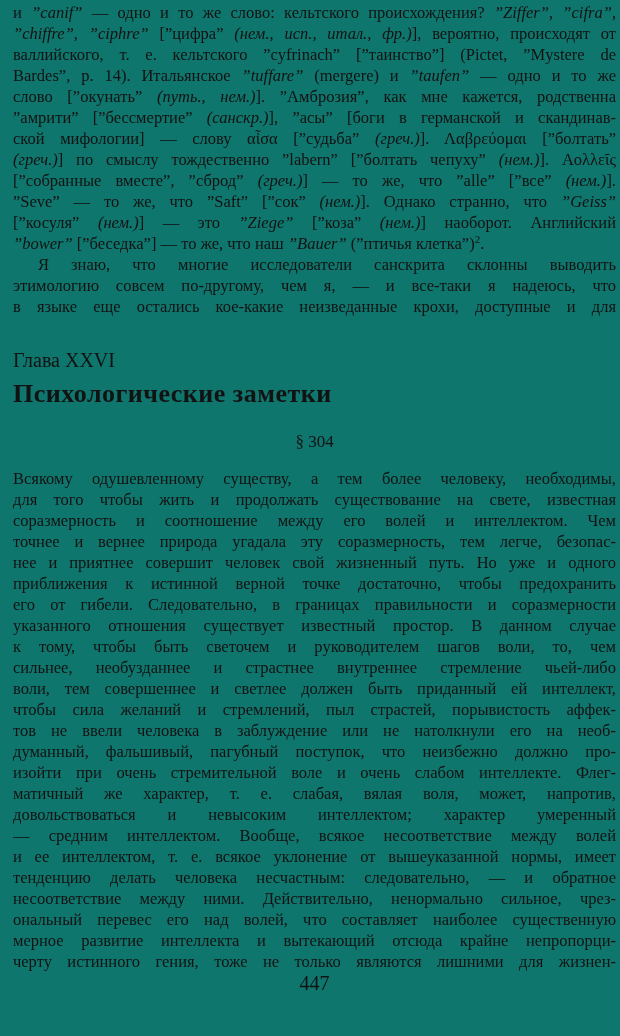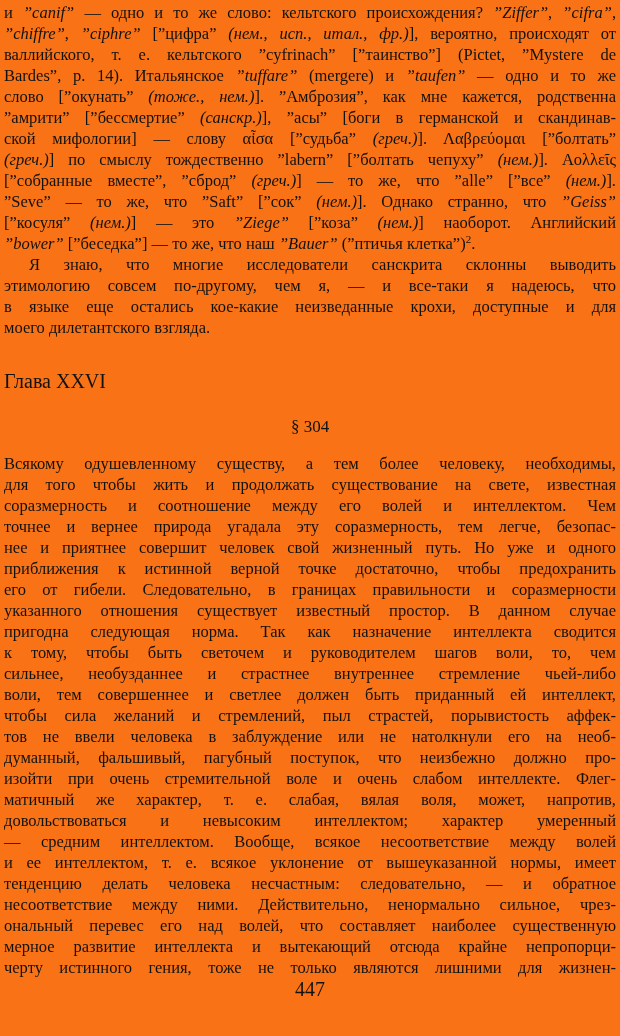--- a/index.html
+++ b/index.html
@@ -1,24 +1,24 @@
 <!DOCTYPE html>
 <html><head>
 <meta charset="utf-8">
 <style>
   html, body { margin: 0; padding: 0; background: #e8e8e8; }
   .page {
     width: 620px; height: 1036px;
-    background: #f97316;
+    background: #0f766e;
     color: #121212;
     font-family: "Liberation Serif", "DejaVu Serif", serif;
     font-size: 16.5px;
     line-height: 21px;
     box-sizing: border-box;
-    padding: 2px 4px 0 4px;
+    padding: 2px 4px 0 13px;
     overflow: hidden;
   }
   .para { margin: 0; }
   .line { text-align: left; }
   .line.just { text-align: justify; text-align-last: justify; }
   .line.ind { text-indent: 25px; }
   i { font-style: italic; }
   sup { font-size: 11px; line-height: 0; }
   .chapter-label {
     margin-top: 30px;
@@ -51,52 +51,51 @@
 </head>
 <body>
 
 <div class="page">
 
   <div class="para">
       <div class="line just">и <i>”canif”</i> — одно и то же слово: кельтского происхождения? <i>”Ziffer”</i>, <i>”cifra”</i>,</div>
       <div class="line just"><i>”chiffre”</i>, <i>”ciphre”</i> [”цифра” <i>(нем., исп., итал., фр.)</i>], вероятно, происходят от</div>
       <div class="line just">валлийского, т. е. кельтского ”cyfrinach” [”таинство”] (Pictet, ”Mystere de</div>
       <div class="line just">Bardes”, p. 14). Итальянское <i>”tuffare”</i> (mergere) и <i>”taufen”</i> — одно и то же</div>
-      <div class="line just">слово [”окунать” <i>(тоже., нем.)</i>]. ”Амброзия”, как мне кажется, родственна</div>
+      <div class="line just">слово [”окунать” <i>(путь., нем.)</i>]. ”Амброзия”, как мне кажется, родственна</div>
       <div class="line just">”амрити” [”бессмертие” <i>(санскр.)</i>], ”асы” [боги в германской и скандинав-</div>
       <div class="line just">ской мифологии] — слову αἶσα [”судьба” <i>(греч.)</i>]. Λαβρεύομαι [”болтать”</div>
       <div class="line just"><i>(греч.)</i>] по смыслу тождественно ”labern” [”болтать чепуху” <i>(нем.)</i>]. Αολλεῖς</div>
       <div class="line just">[”собранные вместе”, ”сброд” <i>(греч.)</i>] — то же, что ”alle” [”все” <i>(нем.)</i>].</div>
       <div class="line just">”Seve” — то же, что ”Saft” [”сок” <i>(нем.)</i>]. Однако странно, что <i>”Geiss”</i></div>
       <div class="line just">[”косуля” <i>(нем.)</i>] — это <i>”Ziege”</i> [”коза” <i>(нем.)</i>] наоборот. Английский</div>
       <div class="line"><i>”bower”</i> [”беседка”] — то же, что наш <i>”Bauer”</i> (”птичья клетка”)<sup>2</sup>.</div>
     </div>
 
   <div class="para">
       <div class="line just ind">Я знаю, что многие исследователи санскрита склонны выводить</div>
       <div class="line just">этимологию совсем по-другому, чем я, — и все-таки я надеюсь, что</div>
       <div class="line just">в языке еще остались кое-какие неизведанные крохи, доступные и для</div>
-      <div class="line">моего дилетантского взгляда.</div>
     </div>
 
   <div class="chapter-label">Глава XXVI</div>
 
+  <h1 class="chapter-title">Психологические заметки</h1>
 
   <div class="section-number">§ 304</div>
 
   <div class="para">
       <div class="line just">Всякому одушевленному существу, а тем более человеку, необходимы,</div>
       <div class="line just">для того чтобы жить и продолжать существование на свете, известная</div>
       <div class="line just">соразмерность и соотношение между его волей и интеллектом. Чем</div>
       <div class="line just">точнее и вернее природа угадала эту соразмерность, тем легче, безопас-</div>
       <div class="line just">нее и приятнее совершит человек свой жизненный путь. Но уже и одного</div>
       <div class="line just">приближения к истинной верной точке достаточно, чтобы предохранить</div>
       <div class="line just">его от гибели. Следовательно, в границах правильности и соразмерности</div>
       <div class="line just">указанного отношения существует известный простор. В данном случае</div>
-      <div class="line just">пригодна следующая норма. Так как назначение интеллекта сводится</div>
       <div class="line just">к тому, чтобы быть светочем и руководителем шагов воли, то, чем</div>
       <div class="line just">сильнее, необузданнее и страстнее внутреннее стремление чьей-либо</div>
       <div class="line just">воли, тем совершеннее и светлее должен быть приданный ей интеллект,</div>
       <div class="line just">чтобы сила желаний и стремлений, пыл страстей, порывистость аффек-</div>
       <div class="line just">тов не ввели человека в заблуждение или не натолкнули его на необ-</div>
       <div class="line just">думанный, фальшивый, пагубный поступок, что неизбежно должно про-</div>
       <div class="line just">изойти при очень стремительной воле и очень слабом интеллекте. Флег-</div>
       <div class="line just">матичный же характер, т. е. слабая, вялая воля, может, напротив,</div>
       <div class="line just">довольствоваться и невысоким интеллектом; характер умеренный</div>
       <div class="line just">— средним интеллектом. Вообще, всякое несоответствие между волей</div>

